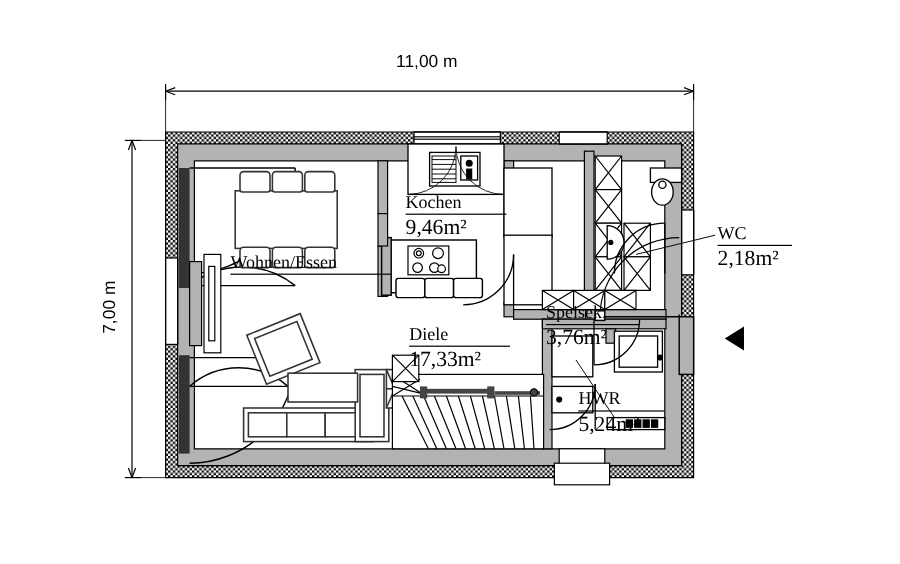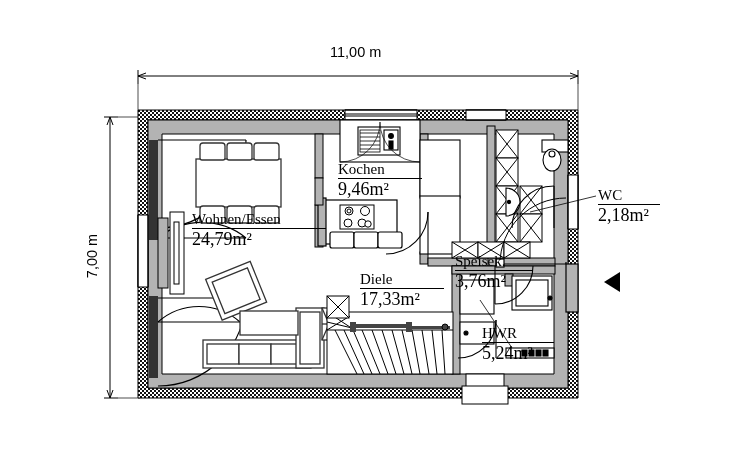--- a/index.html
+++ b/index.html
@@ -403,24 +403,23 @@
     </g>
   </svg>
 
   <div class="lbl" style="left:338px; top:162px; width:84px;">
     <span class="nm">Kochen</span>
     <span class="ar">9,46m²</span>
   </div>
 
   <div class="lbl" style="left:172px; top:212px; width:134px;padding-left:20px;">
     <span class="nm">Wohnen/Essen</span>
-    <span class="ar">24,79m²</span>
-  </div>
-
-  <div class="lbl" style="left:360px; top:272px; width:84px;">
+  </div>
+
+  <div class="lbl" style="left:341px; top:272px; width:84px;">
     <span class="nm">Diele</span>
     <span class="ar">17,33m²</span>
   </div>
 
   <div class="lbl" style="left:455px; top:254px; width:78px;">
     <span class="nm">Speisek.</span>
     <span class="ar">3,76m²</span>
   </div>
 
   <div class="lbl" style="left:598px; top:188px; width:62px;">

